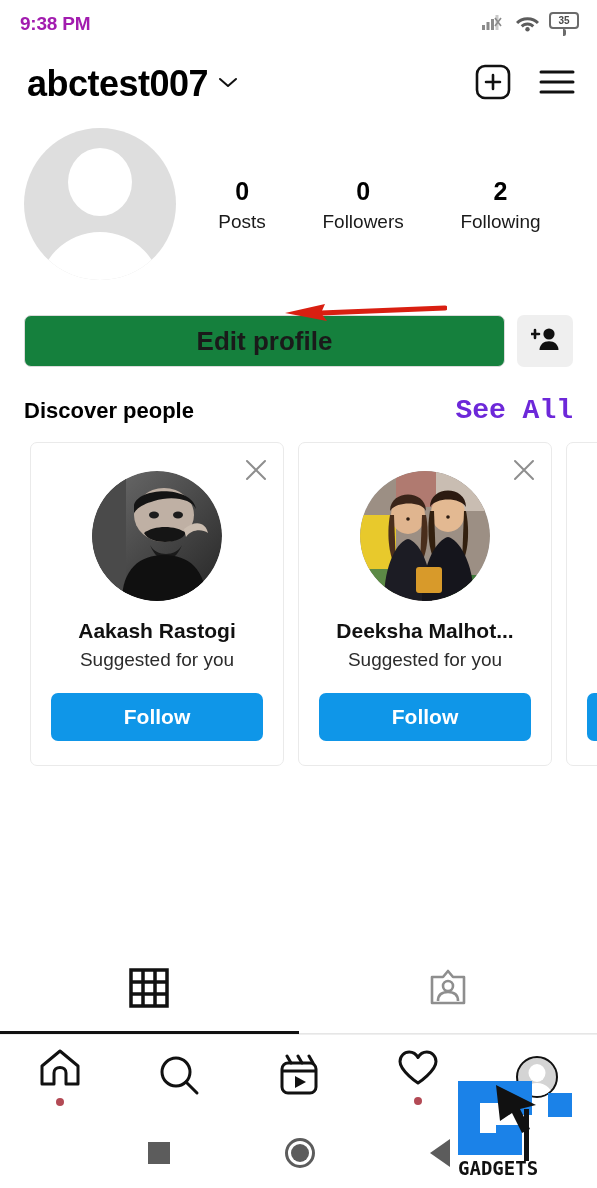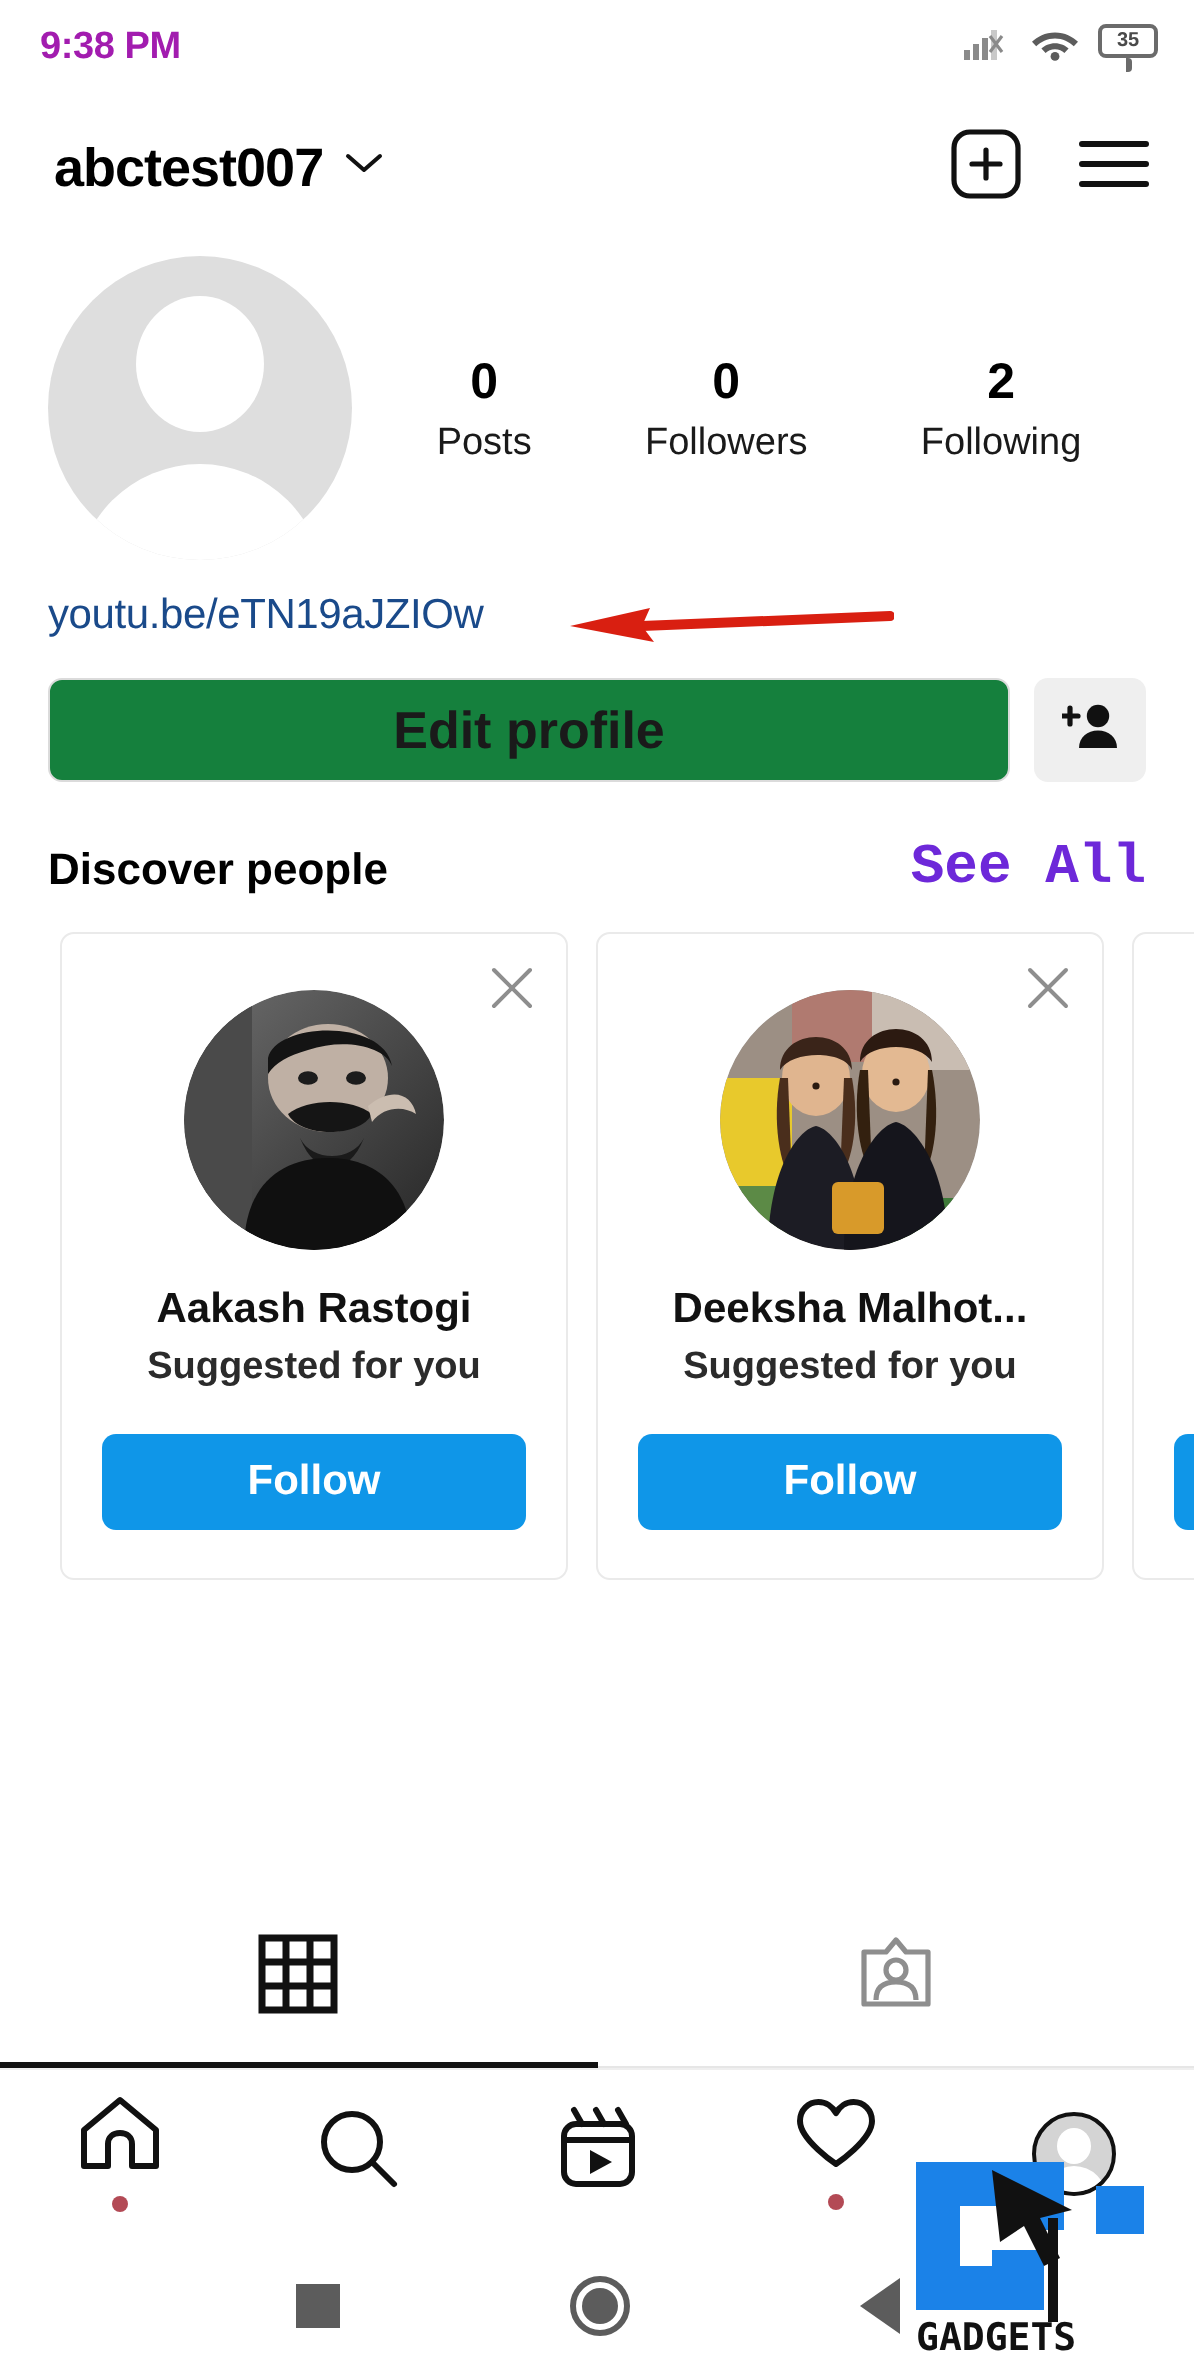--- a/index.html
+++ b/index.html
@@ -42,21 +42,21 @@
 
   
   .header {
     height: 72px;
     display: flex; align-items: center; justify-content: space-between;
     padding: 0 22px 0 27px;
     flex: 0 0 auto;
   }
   .username-block { display: flex; align-items: center; gap: 10px; }
   .username {
-    font-size: 27px; font-weight: bold; color: #000;
+    font-size: 36px; font-weight: bold; color: #000;
     letter-spacing: -0.5px;
   }
   .header-actions { display: flex; align-items: center; gap: 28px; }
 
   
   .profile-row {
     display: flex; align-items: center;
     padding: 8px 24px 0 24px;
     flex: 0 0 auto;
   }
@@ -163,21 +163,21 @@
     width: 130px; height: 130px; border-radius: 50%;
     overflow: hidden; flex: 0 0 auto;
     background: #cfcfcf;
   }
   .card-name {
     margin-top: 18px; font-size: 21px; font-weight: bold; color: #111;
     max-width: 226px; text-align: center;
     white-space: nowrap; overflow: hidden;
   }
   .card-sub {
-    margin-top: 6px; font-size: 19px; color: #2b2b2b; font-weight: bold;
+    margin-top: 6px; font-size: 19px; color: #2b2b2b;
   }
   .follow-btn {
     position: absolute; left: 20px; right: 20px; bottom: 24px;
     height: 48px; border-radius: 7px;
     background: #0f96e8;
     display: flex; align-items: center; justify-content: center;
     color: #ffffff; font-size: 21px; font-weight: bold;
     cursor: pointer;
   }
 
@@ -331,21 +331,20 @@
         <div class="stat-label">Followers</div>
       </div>
       <div class="stat">
         <div class="stat-num">2</div>
         <div class="stat-label">Following</div>
       </div>
     </div>
   </div>
 
   <div class="bio-link-row">
-    <span class="bio-link">youtu.be/eTN19aJZIOw</span>
     <span class="arrow-annot">
       <svg width="162" height="22" viewBox="0 0 162 22">
         <path d="M36 11 L160 6" stroke="#d91f11" stroke-width="5" stroke-linecap="round"></path>
         <path d="M0 11 L40 2 L36 11 L42 19 Z" fill="#d91f11"></path>
       </svg>
     </span>
   </div>
 
   <div class="action-row">
     <div class="edit-profile-btn">Edit profile</div>

